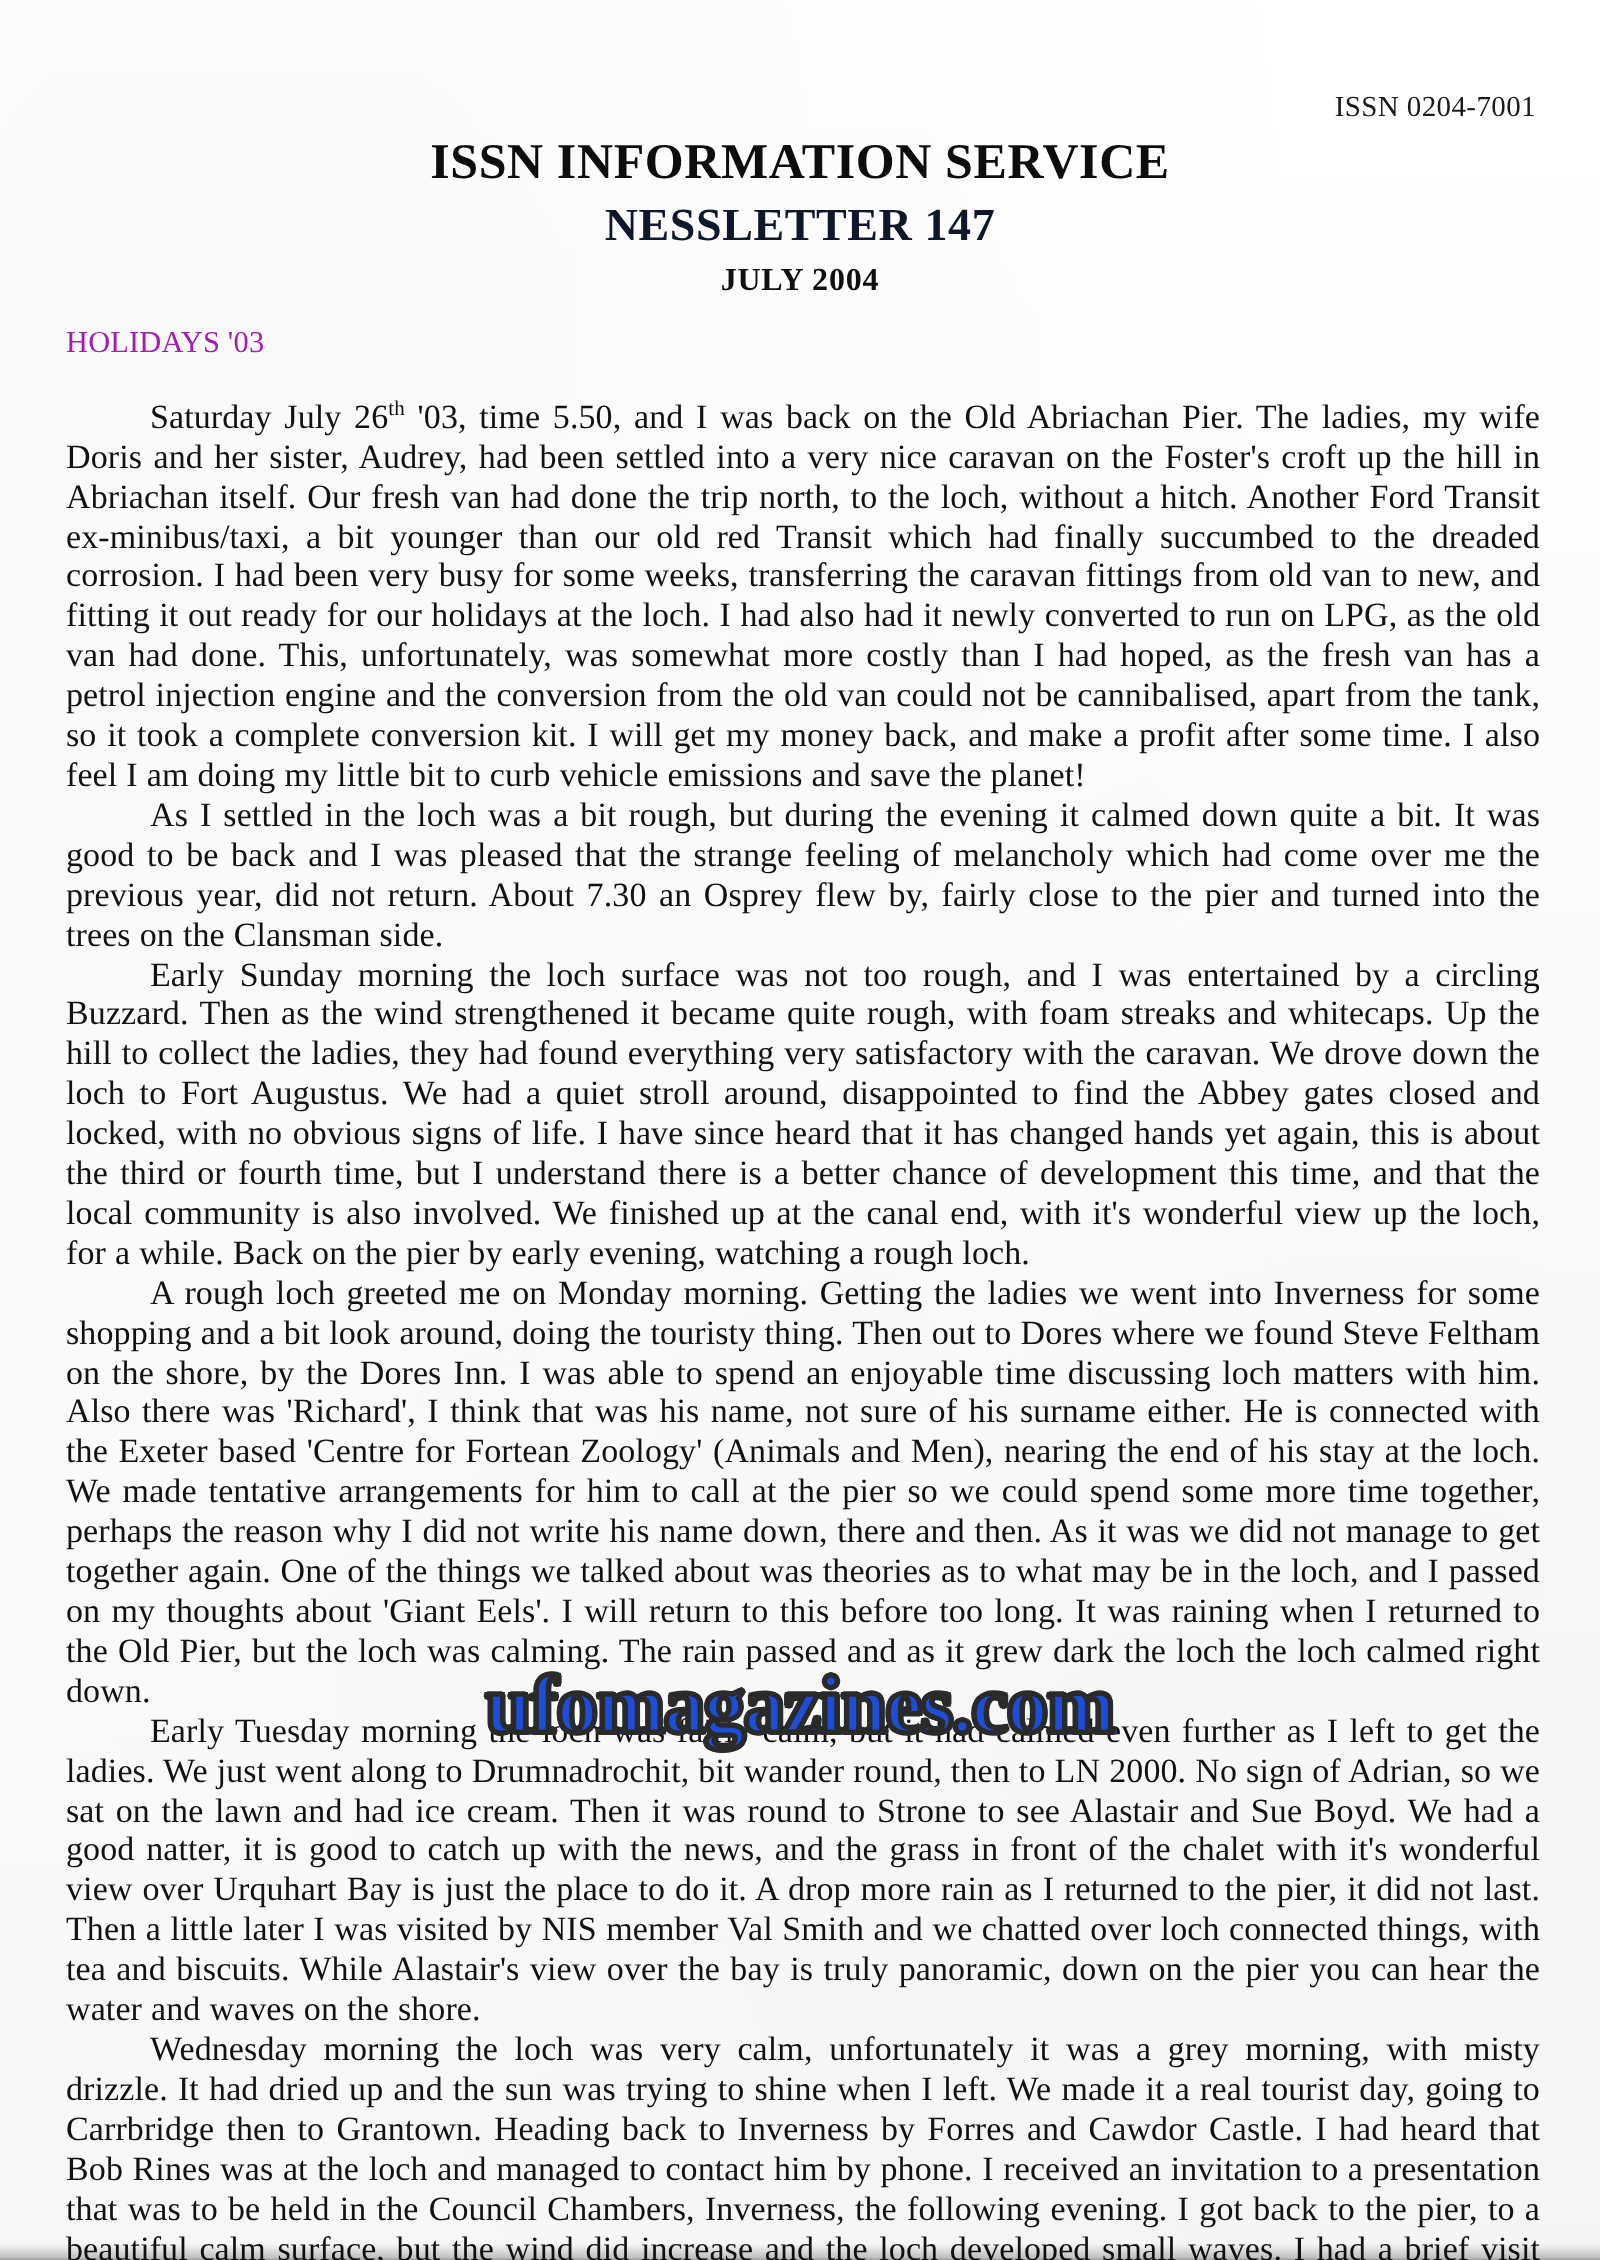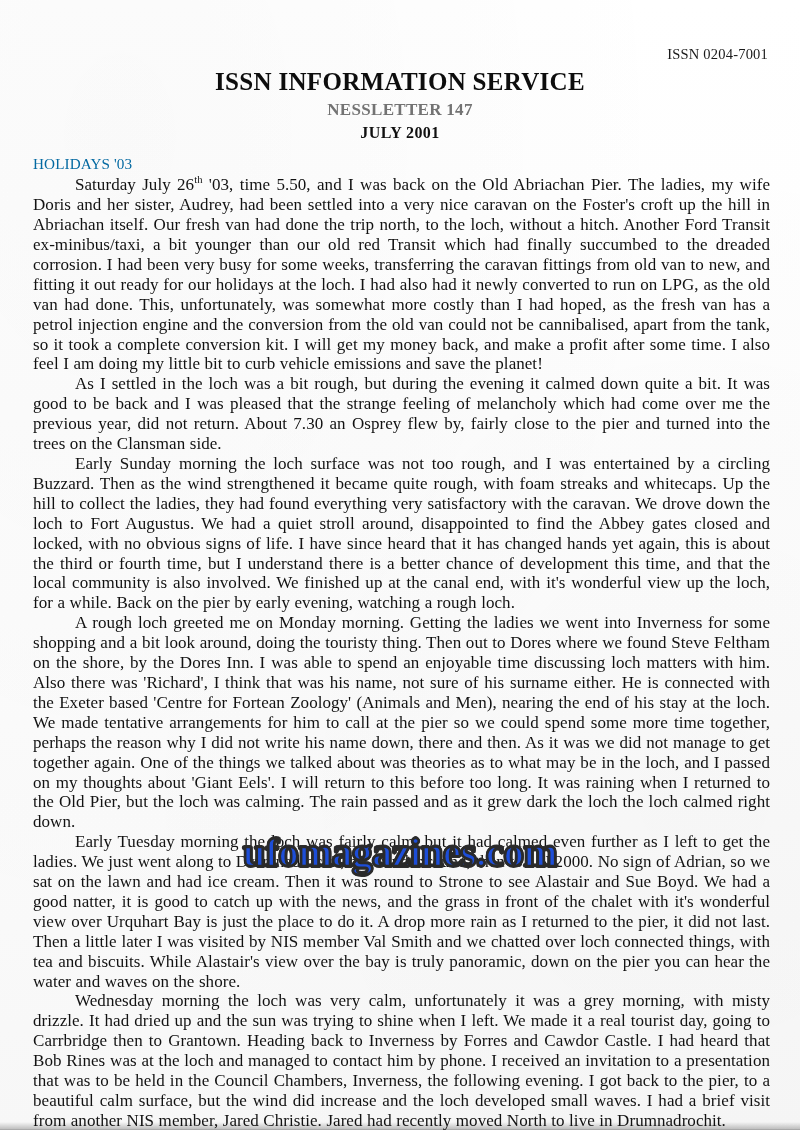--- a/index.html
+++ b/index.html
@@ -48,45 +48,45 @@
     text-align: center;
   }
   .title-1 {
     font-size: 25px;
     font-weight: bold;
     letter-spacing: 0.3px;
     line-height: 1.12;
     color: #0d0d0d;
   }
   .title-2 {
-    font-size: 17px;
+    font-size: 23px;
     font-weight: bold;
     letter-spacing: 0.3px;
     line-height: 1.25;
     margin-top: 3px;
-    color: #737373;
+    color: #0f172a;
     text-align: center;
   }
   .title-3 {
     font-size: 16px;
     font-weight: bold;
     letter-spacing: 0.4px;
     margin-top: 4px;
     color: #101010;
   }
   .body-block {
     margin: 12px 30px 0 33px;
     width: 737px;
     box-sizing: border-box;
   }
   .section-head {
     font-size: 15.2px;
     line-height: 1.32;
-    margin-bottom: 1px;
-    color: #0369a1;
+    margin-bottom: 17px;
+    color: #a21caf;
     letter-spacing: 0.1px;
   }
   p.para {
     font-size: 17px;
     line-height: 19.9px;
     text-align: justify;
     text-justify: inter-word;
     margin: 0;
     text-indent: 42px;
     color: #121212;
@@ -146,21 +146,21 @@
 <div class="page">
   <div class="scan-tint"></div>
 
   <div class="content">
 
     <div class="issn">ISSN 0204-7001</div>
 
     <div class="masthead">
       <div class="title-1">ISSN INFORMATION SERVICE</div>
       <div class="title-2">NESSLETTER 147</div>
-      <div class="title-3">JULY 2001</div>
+      <div class="title-3">JULY 2004</div>
     </div>
 
     <div class="body-block">
 
       <div class="section-head">HOLIDAYS '03</div>
 
       <p class="para"><span>Saturday July 26</span><sup>th</sup><span> '03, time 5.50, and I was back on the Old Abriachan Pier. The ladies, my wife Doris and her sister, Audrey, had been settled into a very nice caravan on the Foster's croft up the hill in Abriachan itself. Our fresh van had done the trip north, to the loch, without a hitch. Another Ford Transit ex-minibus/taxi, a bit younger than our old red Transit which had finally succumbed to the dreaded corrosion. I had been very busy for some weeks, transferring the caravan fittings from old van to new, and fitting it out ready for our holidays at the loch. I had also had it newly converted to run on LPG, as the old van had done. This, unfortunately, was somewhat more costly than I had hoped, as the fresh van has a petrol injection engine and the conversion from the old van could not be cannibalised, apart from the tank, so it took a complete conversion kit. I will get my money back, and make a profit after some time. I also feel I am doing my little bit to curb vehicle emissions and save the planet!</span></p>
 
       <p class="para">As I settled in the loch was a bit rough, but during the evening it calmed down quite a bit. It was good to be back and I was pleased that the strange feeling of melancholy which had come over me the previous year, did not return. About 7.30 an Osprey flew by, fairly close to the pier and turned into the trees on the Clansman side.</p>
 

